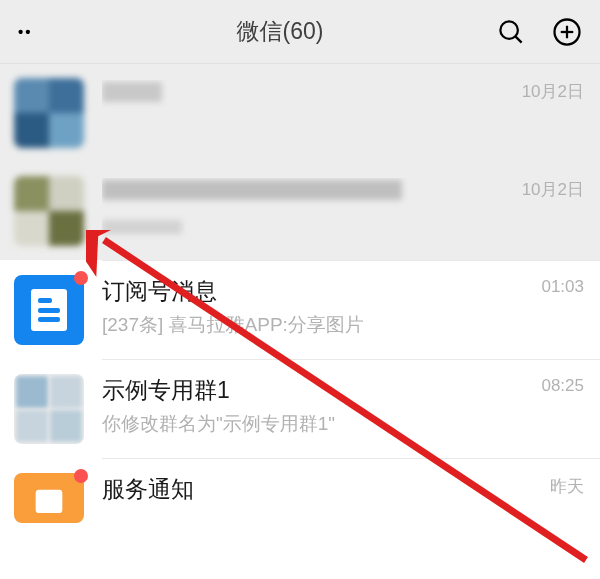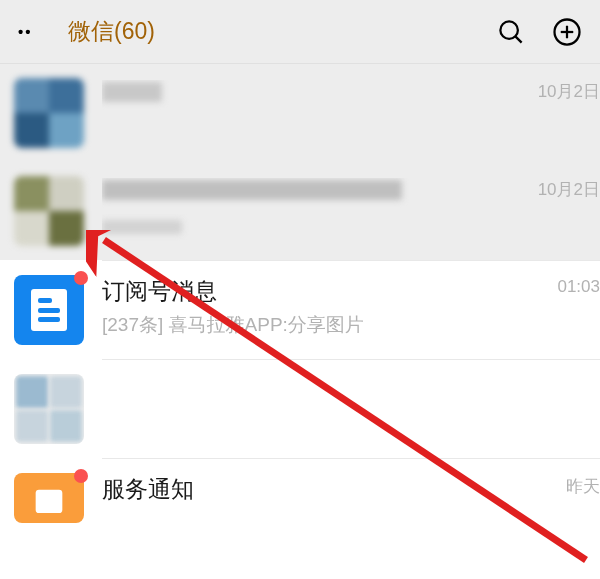--- a/index.html
+++ b/index.html
@@ -25,21 +25,22 @@
       border-bottom: 1px solid #e0e0e0;
     }
     .header-left {
       width: 50px;
       display: flex;
       align-items: center;
     }
     .header-title {
       font-size: 23px;
       font-weight: 500;
-      color: #a16207;
+      color: #404040;
+      text-align: center;
       flex: 1;
     }
     .header-right {
       width: 90px;
       display: flex;
       align-items: center;
       justify-content: flex-end;
       gap: 26px;
     }
     .dots {
@@ -53,21 +54,21 @@
       align-items: center;
       justify-content: center;
     }
     .chat-list {
       display: flex;
       flex-direction: column;
     }
     .chat-item {
       display: flex;
       align-items: flex-start;
-      padding: 14px 0 14px 14px;
+      padding: 14px 16px 14px 14px;
       background: #fff;
       position: relative;
     }
     .chat-item.highlighted {
       background: #ededed;
     }
     .avatar-wrap {
       position: relative;
       width: 70px;
       height: 70px;
@@ -305,20 +306,27 @@
 
   <div class="chat-item">
     <div class="avatar-wrap">
       <div class="avatar av-group">
           <div></div>
           <div></div>
           <div></div>
           <div></div>
         </div>
     </div>
+    <div class="chat-content">
+      <div class="chat-row1">
+        <div class="chat-name">示例专用群1</div>
+        <div class="chat-time">08:25</div>
+      </div>
+      <div class="chat-preview">你修改群名为"示例专用群1"</div>
+    </div>
   </div>
   <div class="separator"></div>
 
   <div class="chat-item" style="padding-bottom:0;font-family:Liberation Serif, serif;">
     <div class="avatar-wrap" style="height:50px;">
       <div class="avatar av-serv">
         <svg viewBox="0 0 24 24" fill="#fff">
             <path d="M20 8h-3V6c0-2.2-1.8-4-4-4S9 3.8 9 6v2H6c-1.1 0-2 .9-2 2v10c0 1.1.9 2 2 2h14c1.1 0 2-.9 2-2V10c0-1.1-.9-2-2-2zM11 6c0-1.1.9-2 2-2s2 .9 2 2v2h-4V6z" opacity="0"></path>
             <rect x="4" y="7" width="16" height="14" rx="2"></rect>
           </svg>

